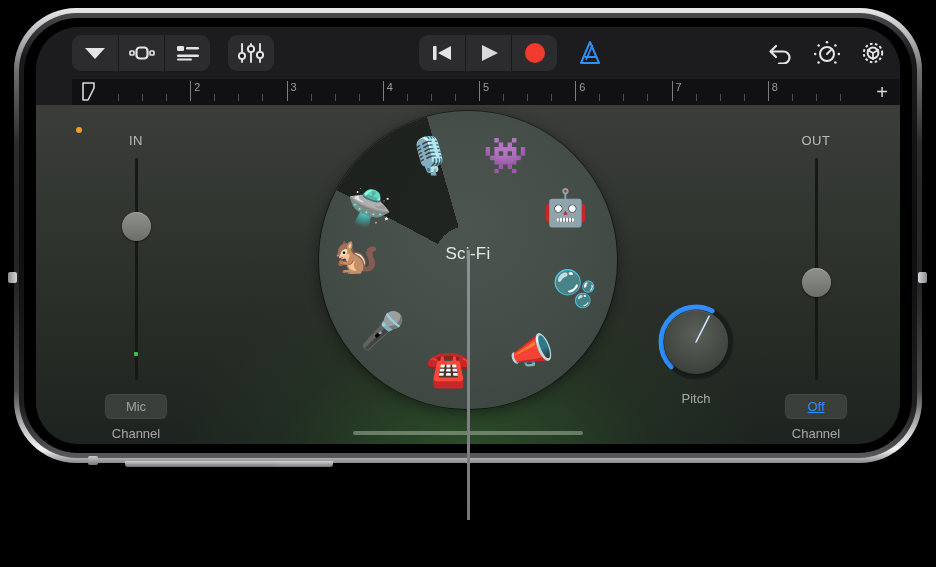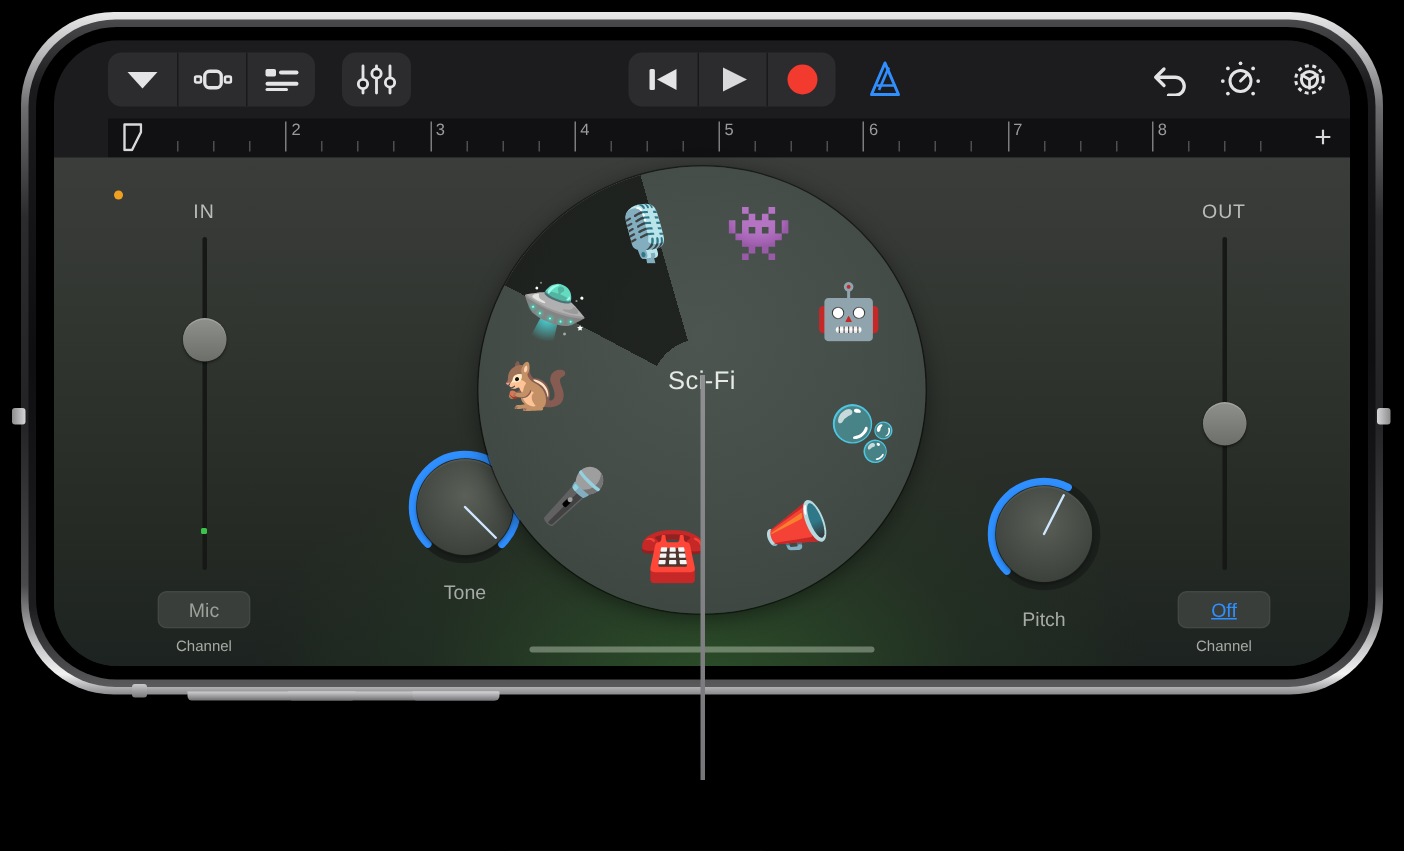--- a/index.html
+++ b/index.html
@@ -143,26 +143,26 @@
   }
   .slider-led {
     position:absolute; left:43px; width:4px; height:4px; border-radius:1px; background:#3ac24a;
   }
   .pill {
     margin-top:14px; display:inline-block; min-width:62px; padding:4px 14px;
     border-radius:6px; background:#3a3e3a; font-size:13px; color:#9da19b;
     border:1px solid rgba(255,255,255,0.05); cursor:pointer;
   }
   .pill.blue { color:#2f8fff;text-decoration:underline; }
-  .pill-caption { margin-top:7px; font-size:10px; color:#a7aaa5; }
+  .pill-caption { margin-top:7px; font-size:13px; color:#a7aaa5; }
 
   
   .knob-wrap { position:absolute; width:110px; text-align:center; }
   .knob-wrap.tone  { left:219px; top:192px; }
-  .knob-wrap.pitch { left:605px; top:210px; }
+  .knob-wrap.pitch { left:605px; top:196px; }
   .knob { position:relative; width:82px; height:82px; margin:0 auto; cursor:pointer; }
   .knob-face {
     position:absolute; left:9px; top:9px; width:64px; height:64px; border-radius:50%;
     background: radial-gradient(circle at 50% 38%, #5a5f58, #3f443e 70%, #333832 100%);
     box-shadow: inset 0 1px 1px rgba(255,255,255,0.08), 0 1px 3px rgba(0,0,0,0.5);
   }
   .knob svg { position:absolute; left:0; top:0; }
   .knob-caption { margin-top:8px; font-size:13px; color:#a7aaa5; }
 
   
@@ -422,33 +422,20 @@
       <div class="slider-col right">
         <div class="slider-label">OUT</div>
         <div class="slider-track-wrap">
           <div class="slider-track"></div>
           <div class="slider-thumb" id="out-thumb" style="top: 110.01px;"></div>
         </div>
         <div class="pill blue">Off</div>
         <div class="pill-caption">Channel</div>
       </div>
 
-      <div class="knob-wrap tone">
-        <div class="knob">
-          <svg width="82" height="82" viewBox="0 0 82 82">
-            <circle cx="41" cy="41" r="35" fill="none" stroke="#1b1f1b" stroke-width="5" stroke-dasharray="164.9 219.9" transform="rotate(-90 41 41)" stroke-linecap="round"></circle>
-            <circle id="tone-arc" cx="41" cy="41" r="35" fill="none" stroke="#2f8fff" stroke-width="5" transform="rotate(135 41 41)" stroke-linecap="round" stroke-dasharray="164.9 219.9"></circle>
-          </svg>
-          <div class="knob-face"></div>
-          <svg width="82" height="82" viewBox="0 0 82 82">
-            <line id="tone-ptr" x1="41" y1="41" x2="61.51" y2="61.51" stroke="#cfe6ff" stroke-width="1.6" stroke-linecap="round"></line>
-          </svg>
-        </div>
-        <div class="knob-caption">Tone</div>
-      </div>
 
       <div class="knob-wrap pitch">
         <div class="knob">
           <svg width="82" height="82" viewBox="0 0 82 82">
             <circle cx="41" cy="41" r="35" fill="none" stroke="#1b1f1b" stroke-width="5" stroke-dasharray="164.9 219.9" transform="rotate(-90 41 41)" stroke-linecap="round"></circle>
             <circle id="pitch-arc" cx="41" cy="41" r="35" fill="none" stroke="#2f8fff" stroke-width="5" transform="rotate(135 41 41)" stroke-linecap="round" stroke-dasharray="99.0 219.9"></circle>
           </svg>
           <div class="knob-face"></div>
           <svg width="82" height="82" viewBox="0 0 82 82">
             <line id="pitch-ptr" x1="41" y1="41" x2="54.17" y2="15.16" stroke="#cfe6ff" stroke-width="1.6" stroke-linecap="round"></line>

